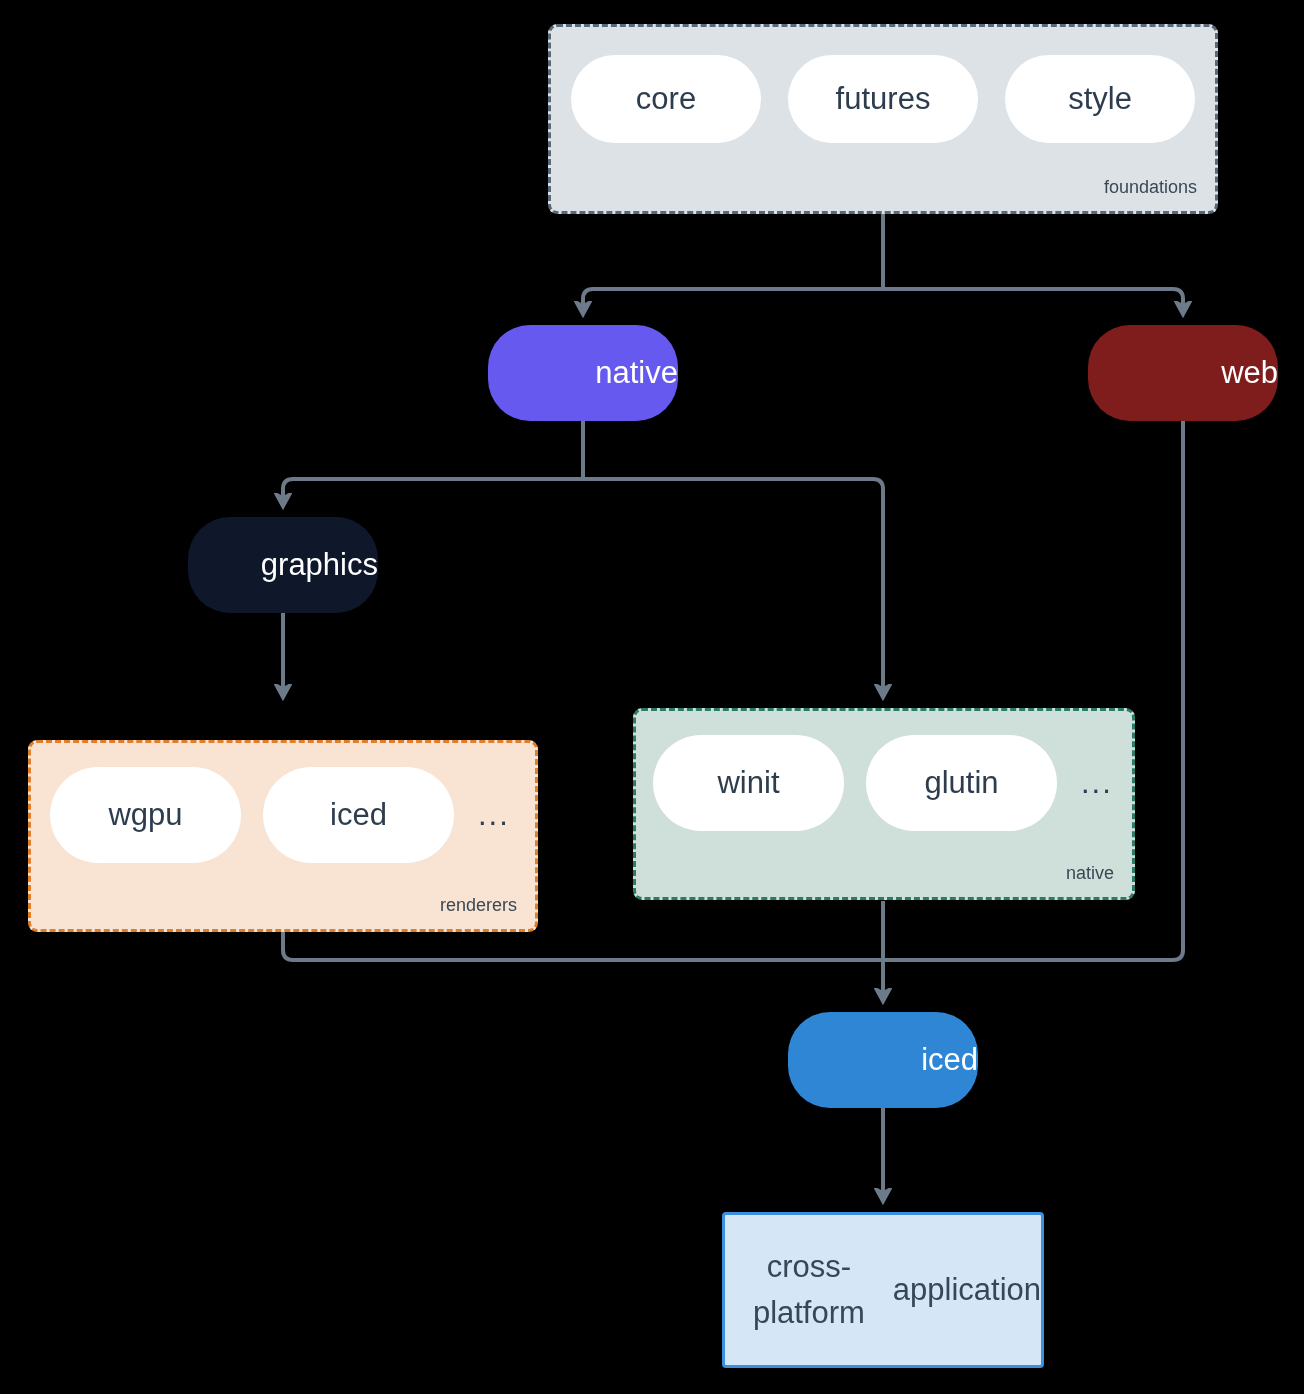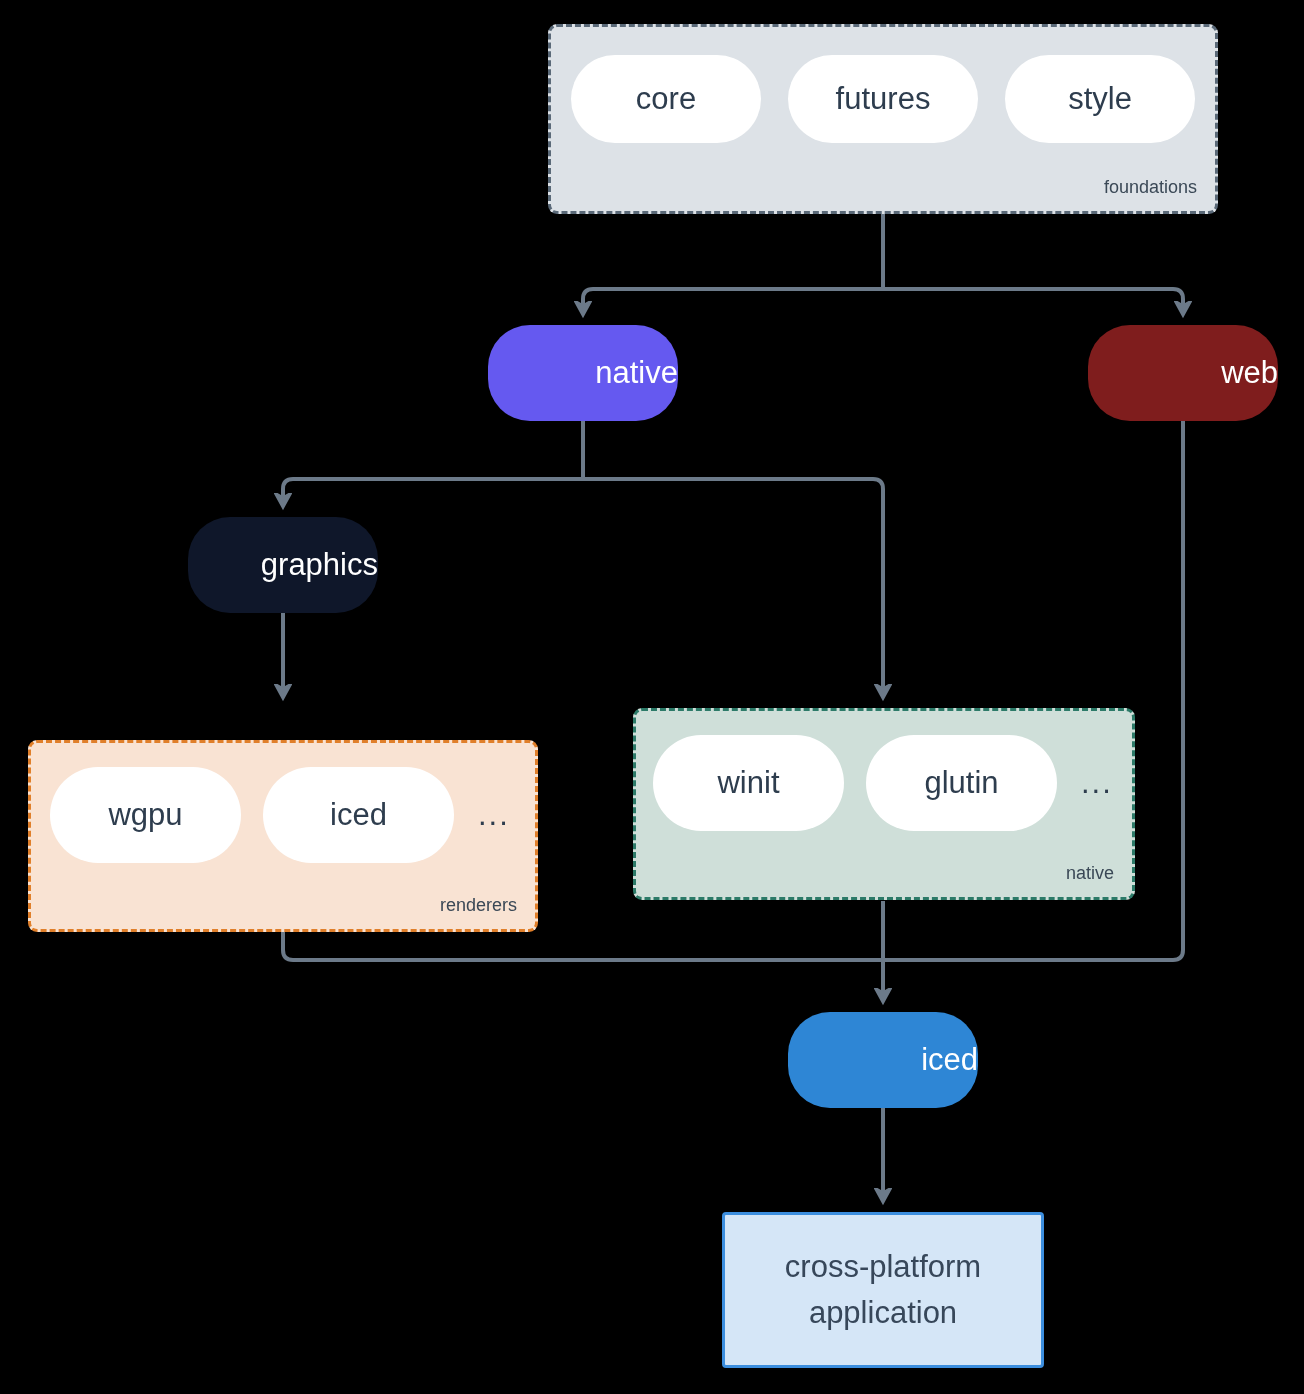--- a/index.html
+++ b/index.html
@@ -42,21 +42,21 @@
     font-size:31px;color:#ffffff;
   }
   .n-native{left:488px;top:325px;background:#6559f0;}
   .n-web{left:1088px;top:325px;background:#7f1d1d;}
   .n-graphics{left:188px;top:517px;background:#0f172a;}
   .n-iced{left:788px;top:1012px;background:#2e86d5;}
 
   .appbox{
     position:absolute;left:722px;top:1212px;width:322px;height:156px;
     box-sizing:border-box;background:#d5e6f7;border:3px solid #3c8ede;border-radius:4px;
-    display:flex;flex-direction:column;align-items:center;justify-content:center;
+    display:flex;align-items:center;justify-content:center;
     font-size:31px;color:#37475a;line-height:1.48;text-align:center;
   }
 </style>
 </head>
 <body>
 
 <div class="canvas">
 
   <svg class="wires" viewBox="0 0 1304 1394">
     <defs>

